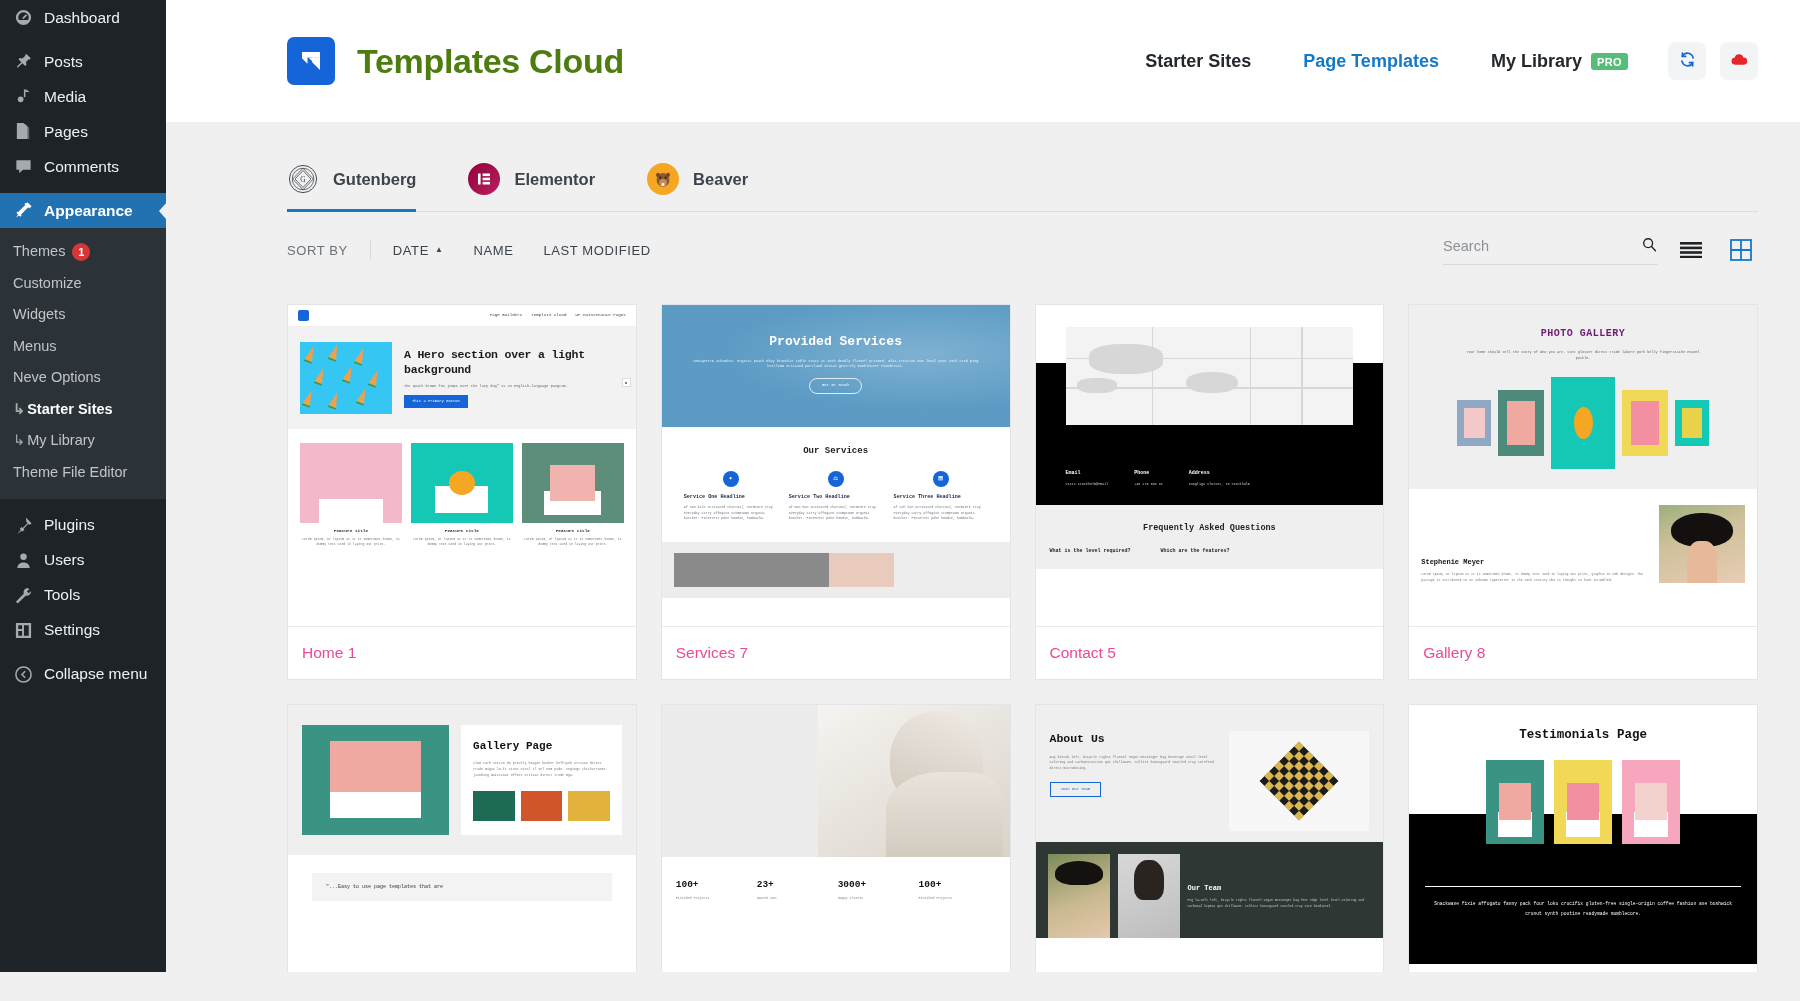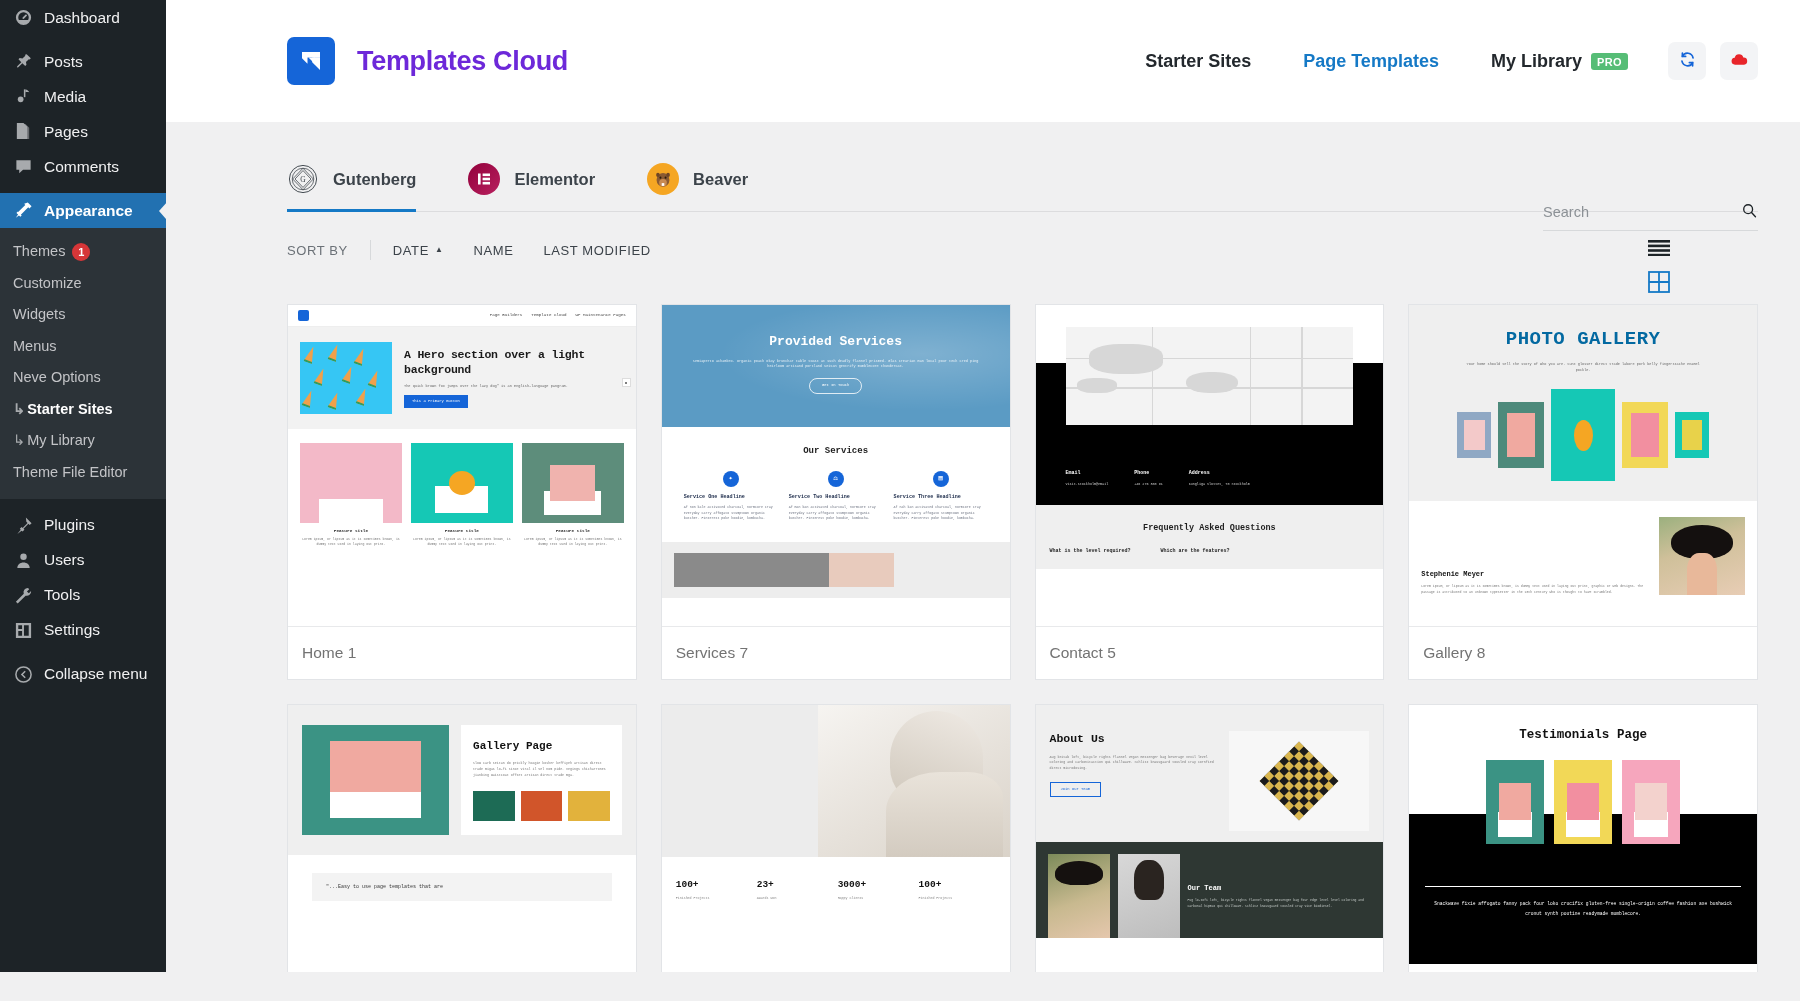--- a/index.html
+++ b/index.html
@@ -50,21 +50,21 @@
 
   .tc-header {
     background:#fff; height:122px; display:flex; align-items:center;
     padding:0 42px 0 121px; flex:0 0 122px;
   }
   .brand { display:flex; align-items:center; gap:22px; }
   .brand-logo {
     width:48px; height:48px; border-radius:7px; background:#1565d8;
     display:flex; align-items:center; justify-content:center;
   }
-  .brand-title { font-size:27px; font-weight:700; color:#6d28d9; letter-spacing:-0.3px;text-align:center; }
+  .brand-title { font-size:34px; font-weight:700; color:#4d7c0f; letter-spacing:-0.3px;text-align:center; }
   .tc-nav { margin-left:auto; display:flex; align-items:center; gap:0; }
   .tc-nav a {
     font-size:18px; font-weight:700; color:#23282d; text-decoration:none;
     padding:0 26px; display:flex; align-items:center; white-space:nowrap;
   }
   .tc-nav a.active { color:#1579c6; }
   .pro-badge {
     background:#56bd76; color:#fff; font-size:11px; font-weight:700;
     border-radius:3px; padding:3px 6px 2px; margin-left:9px; letter-spacing:.4px;
   }
@@ -92,37 +92,37 @@
 
   .sortbar { display:flex; align-items:center; height:76px; }
   .sort-label { font-size:13px; letter-spacing:.6px; color:#6b7177; font-weight:400; }
   .sort-div { width:1px; height:20px; background:#d7d9db; margin:0 22px; }
   .sort-opt {
     font-size:13px; letter-spacing:.6px; color:#3c434a; margin-right:30px;
     display:flex; align-items:center; gap:6px; cursor:pointer; background:none; border:none;
     font-family:inherit;
   }
   .caret { font-size:8px; color:#3c434a; line-height:1; }
-  .sort-right { margin-left:auto; display:flex; align-items:center; gap:0;flex-direction:column; }
+  .sort-right { margin-left:auto; display:flex; align-items:center; gap:0; }
   .search-wrap {
     display:flex; align-items:center; width:215px; border-bottom:1px solid #d7d9db; padding-bottom:7px;
   }
   .search-wrap input {
     border:none; outline:none; background:transparent; font-size:14.5px; color:#3c434a;
     width:100%; font-family:inherit;
   }
   .search-wrap input::placeholder { color:#8c9196; }
   .viewtog { width:34px; height:34px; display:flex; align-items:center; justify-content:center;
     margin-left:16px; cursor:pointer; background:none; border:none; }
 
   
   .grid { display:grid; grid-template-columns:repeat(4,1fr); gap:24px; padding-top:16px; }
   .card { background:#fff; border:1px solid #e2e4e7; overflow:hidden; display:flex; flex-direction:column; }
   .card-prev { height:321px; overflow:hidden; position:relative; background:#fff; }
-  .card-foot { border-top:1px solid #e8e9eb; padding:17px 14px; font-size:15.5px; color:#737373; }
+  .card-foot { border-top:1px solid #e8e9eb; padding:17px 14px; font-size:15.5px; color:#ec4899; }
 
   
   .mini { font-size:4px; line-height:1.35; color:#2b2b2b; width:100%; height:100%; position:relative;
     transform-origin: top left; font-family: Liberation Mono, monospace; }
   .mini .topbar { height:22px; background:#fff; display:flex; align-items:center;
      justify-content:space-between; padding:0 10px; border-bottom:1px solid #eee; }
   .mini .tlogo { width:11px; height:11px; background:#1565d8; border-radius:2px; }
   .mini .tnav { display:flex; gap:9px; font-size:4.2px; color:#444; }
   .hero-light { background:#f2f2f2; padding:15px 12px; display:flex; gap:12px; align-items:center; position:relative;}
   .hero-img { width:92px; height:72px; flex:0 0 92px; }
@@ -185,21 +185,21 @@
   .ct-info { position:absolute; bottom:18px; left:30px; right:20px; display:flex; gap:26px; color:#fff;}
   .ct-info h6 { font-size:5px; font-weight:800; }
   .ct-info p { font-size:3.4px; color:#cfcfcf; margin-top:5px; }
   .ct-faq { background:#efefef; padding:18px 14px 14px; text-align:center; }
   .ct-faq h4 { font-size:8.5px; font-weight:800; color:#1f1f1f; }
   .ct-faq .qs { display:flex; gap:30px; margin-top:14px; }
   .ct-faq .qs span { font-size:5px; font-weight:800; color:#222; }
 
   
   .gl-top { background:#efefef; padding:22px 10px 20px; text-align:center; }
-  .gl-top h3 { font-size:19px; font-weight:800; letter-spacing:.5px; color:#0369a1; }
+  .gl-top h3 { font-size:10px; font-weight:800; letter-spacing:.5px; color:#701a75; }
   .gl-top p { font-size:3.5px; color:#666; margin:8px 40px 0; line-height:1.8; }
   .gl-row { display:flex; align-items:center; justify-content:center; gap:7px; margin-top:16px; }
   .gl-row .f { display:flex; align-items:center; justify-content:center; }
   .gl-bot { background:#fff; display:flex; align-items:flex-end; padding:16px 12px 0; gap:10px; }
   .gl-bot .tx { flex:1; }
   .gl-bot h5 { font-size:7px; font-weight:800; color:#111; }
   .gl-bot p { font-size:3.2px; color:#777; margin-top:5px; line-height:1.7; }
   .gl-bot .ph { width:86px; height:78px; background:
      linear-gradient(160deg,#9bb07e 0%,#cfc09a 40%,#e8cdb5 100%); position:relative; overflow:hidden;}
   .gl-bot .ph::before{content:"";position:absolute;top:8px;left:50%;transform:translateX(-50%);

